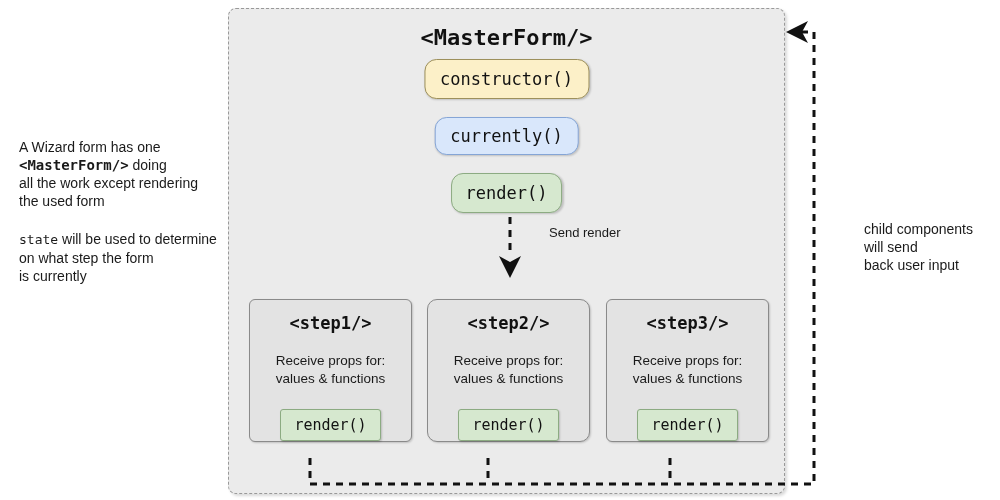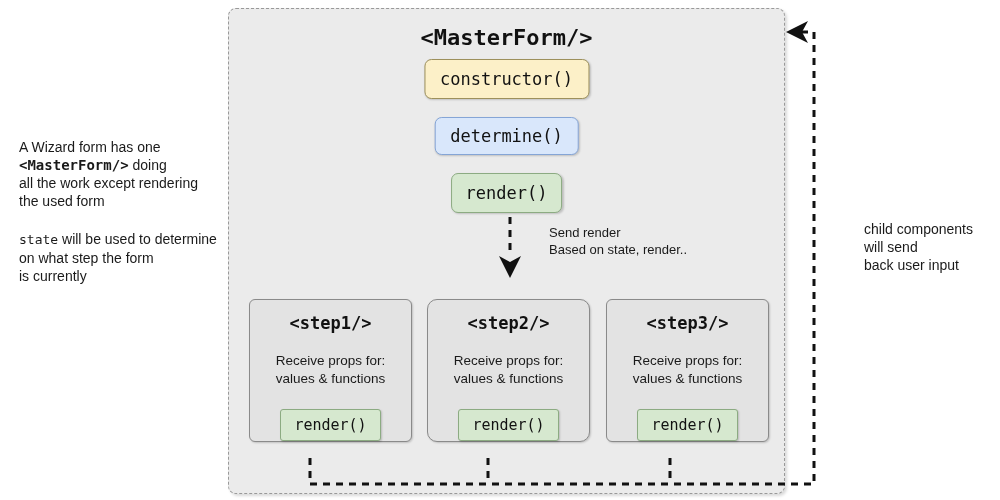--- a/index.html
+++ b/index.html
@@ -31,21 +31,21 @@
   .master-title {
     position:absolute; top:16px; left:0; right:0; text-align:center;
     font-family:"DejaVu Sans Mono","Liberation Mono",monospace;
     font-weight:bold; font-size:22px; color:#111;
   }
 
   .lifecycle-box {
     position:absolute; left:50%; transform:translateX(-50%);
     font-family:"DejaVu Sans Mono","Liberation Mono",monospace;
     font-size:17px; color:#111; text-align:center;
-    border-radius:7px; box-shadow:1px 1px 2px rgba(0,0,0,0.18);
+    border-radius:12px; box-shadow:1px 1px 2px rgba(0,0,0,0.18);
     white-space:nowrap;
   }
   .box-constructor { top:50px; padding:9px 15px; background:#fcf0c8; border:1px solid #9d905c; }
   .box-setstate    { top:108px; padding:8px 15px; background:#d9e7fb; border:1px solid #85a5d6; }
   .box-render      { top:164px; padding:9px 14px; background:#d6e8cf; border:1px solid #8cab82; }
 
   
   .props-label {
     position:absolute; left:549px; top:224px;
     font-size:13px; line-height:17px; color:#1a1a1a;
@@ -91,21 +91,21 @@
     <div>the used form</div>
     <div class="gap"></div>
     <div><span class="mono">state</span><span> will be used to determine</span></div>
     <div>on what step the form</div>
     <div>is currently</div>
   </div>
 
   <div class="master">
     <div class="master-title">&lt;MasterForm/&gt;</div>
     <div class="lifecycle-box box-constructor">constructor()</div>
-    <div class="lifecycle-box box-setstate">determine()</div>
+    <div class="lifecycle-box box-setstate">currently()</div>
     <div class="lifecycle-box box-render">render()</div>
 
     <div class="step-card step-1">
       <div class="step-title">&lt;step1/&gt;</div>
       <div class="step-desc">
         <div>Receive props for:</div>
         <div>values &amp; functions</div>
       </div>
       <div class="step-render">render()</div>
     </div>
@@ -124,21 +124,20 @@
       <div class="step-desc">
         <div>Receive props for:</div>
         <div>values &amp; functions</div>
       </div>
       <div class="step-render">render()</div>
     </div>
   </div>
 
   <div class="props-label">
     <div>Send render</div>
-    <div>Based on state, render..</div>
   </div>
 
   <div class="right-note">
     <div>child components</div>
     <div>will send</div>
     <div>back user input</div>
   </div>
 
   <svg class="overlay" width="1000" height="500" viewBox="0 0 1000 500">
 

